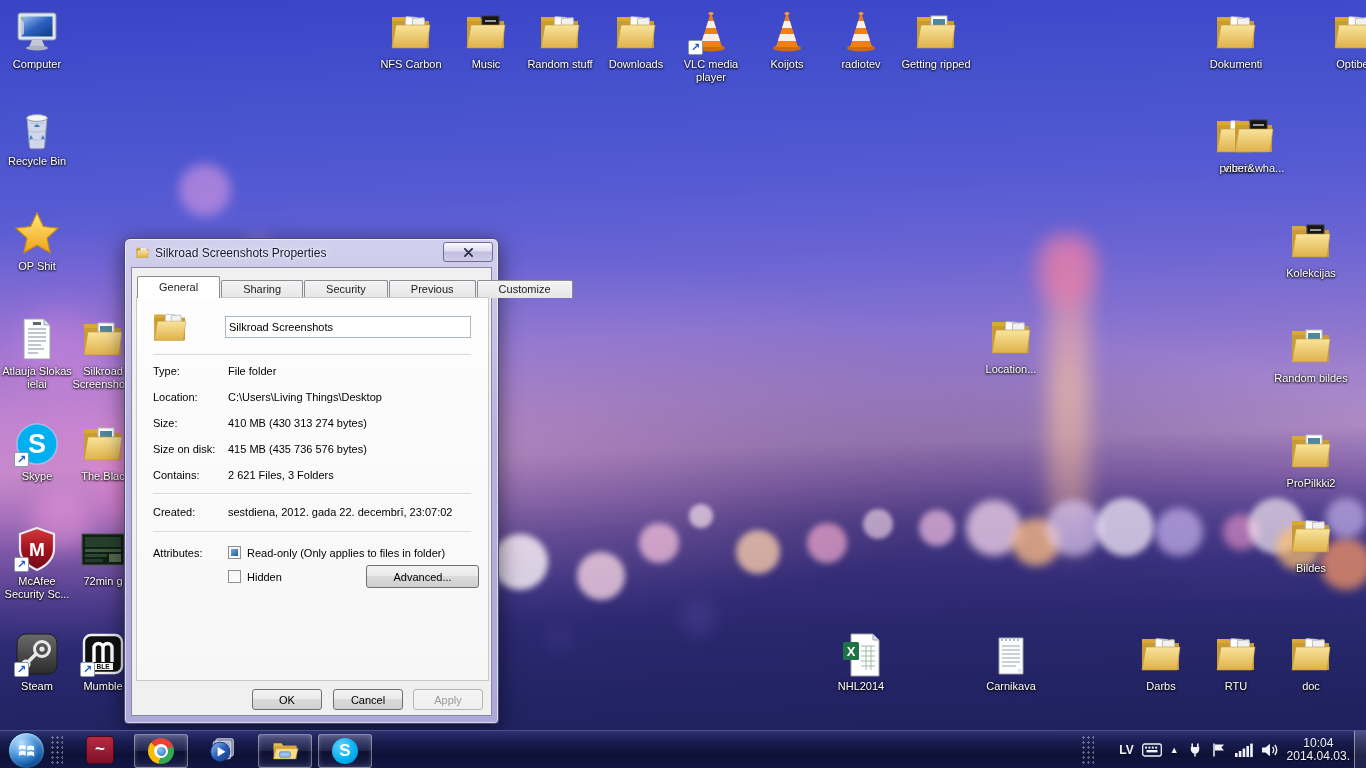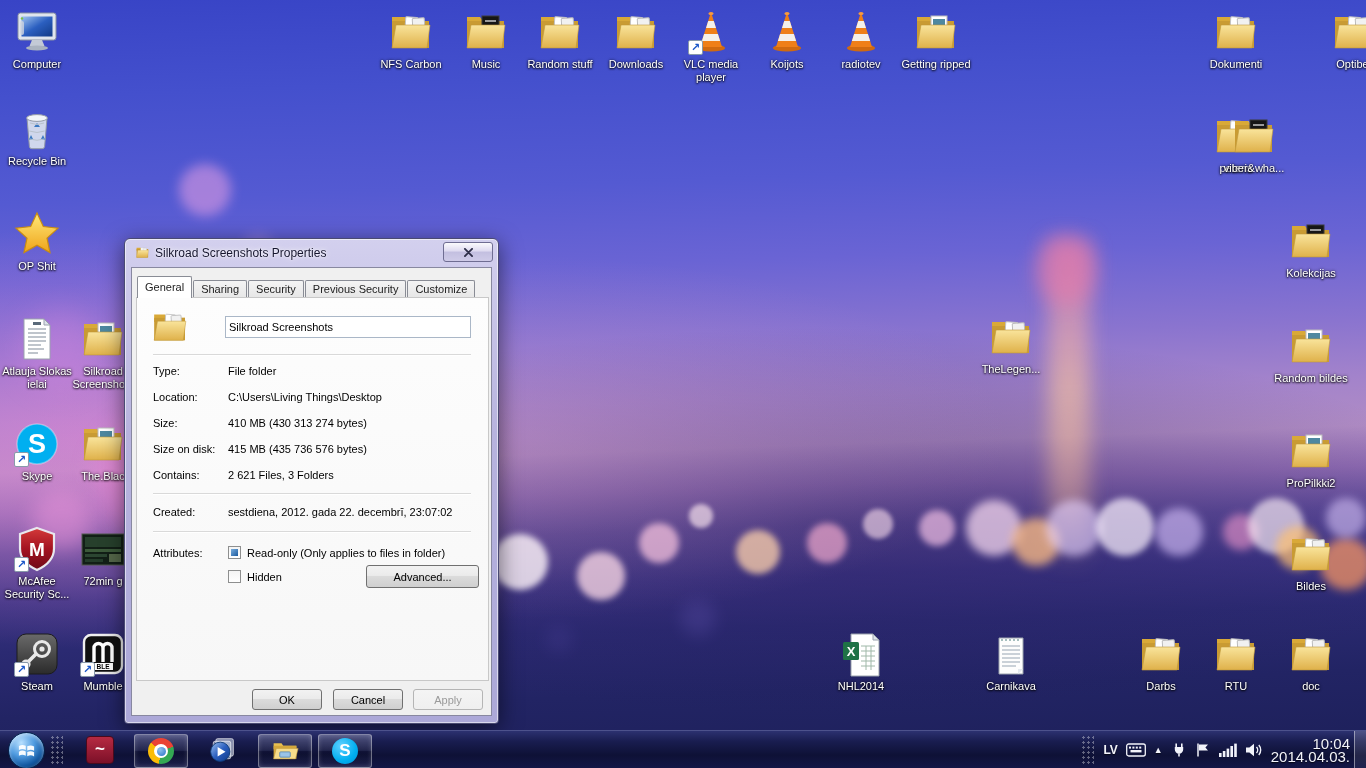--- a/index.html
+++ b/index.html
@@ -36,21 +36,21 @@
   #dlg-title{position:absolute;left:30px;top:7px;font-size:12px;color:#15152e;
        text-shadow:0 0 6px #fff,0 0 2px #fff;white-space:nowrap;}
   #dlg-fldico{position:absolute;left:9px;top:6px;width:17px;height:15px;}
   #dlg-close{position:absolute;left:318px;top:3px;width:48px;height:18px;
        background:linear-gradient(#fbfafd,#dedaf0 45%,#c3bfe0 50%,#cfcbe8);
        border:1px solid #6f6d92;border-radius:3px;display:flex;align-items:center;
        justify-content:center;cursor:pointer;}
   #dlg-body{position:absolute;left:6px;top:28px;width:359px;height:447px;
        background:#f0f0f0;border:1px solid #8888a0;}
   .tabs{position:absolute;left:5px;top:9px;height:21px;display:flex;align-items:flex-end;}
-  .tab{height:17px;line-height:17px;padding:0 7px;font-size:11px;color:#222;
+  .tab{height:17px;line-height:17px;padding:0 21px;font-size:11px;color:#222;
        background:linear-gradient(#f4f4f4,#e6e6e6);border:1px solid #898c95;
        border-bottom:none;border-radius:2px 2px 0 0;margin-right:1px;cursor:pointer;}
   .tab.active{height:21px;line-height:20px;background:#fff;position:relative;z-index:3;}
   .tabpage{position:absolute;left:4px;top:29px;width:351px;height:382px;
        background:linear-gradient(#fdfdfd,#f7f7f7);border:1px solid #c8c8c8;}
   .sep{position:absolute;height:1px;background:#d9d9d9;box-shadow:0 1px 0 #fff;}
   .frow{position:absolute;font-size:11px;color:#000;white-space:nowrap;}
   .namefield{position:absolute;left:88px;top:18px;width:238px;height:18px;
        border:1px solid #aab7c7;font-size:11px;padding:1px 3px;
        font-family:"Liberation Sans",sans-serif;color:#000;background:#fff;}
@@ -89,21 +89,21 @@
        border-radius:50%;background:#fff;}
   .chrome::after{content:"";position:absolute;left:8.5px;top:8.5px;width:9px;height:9px;
        border-radius:50%;background:radial-gradient(circle at 35% 30%,#8ec2f0,#2a70c8);}
   .aimp{width:26px;height:26px;border-radius:4px;border:1px solid #4a0a1c;
        background:linear-gradient(#b62a42,#7c1028);color:#fff;font-size:17px;
        line-height:24px;text-align:center;font-weight:bold;}
   .skypebub{width:26px;height:26px;border-radius:50%;background:radial-gradient(circle at 35% 30%,#5fd0ff,#00aff0 60%,#0092d8);
        color:#fff;font-weight:bold;font-size:17px;line-height:26px;text-align:center;}
   #tray{position:absolute;right:16px;top:0;height:38px;display:flex;align-items:center;gap:8px;color:#f2f3fa;}
   .trayglyph{font-size:14px;line-height:14px;color:#f2f3fa;cursor:pointer;text-shadow:0 1px 1px rgba(0,0,0,.6);}
-  #clock{font-size:15px;line-height:13px;text-align:right;cursor:default;
+  #clock{font-size:12px;line-height:13px;text-align:center;cursor:default;
        text-shadow:0 1px 1px rgba(0,0,0,.7);}
   #showdesk{position:absolute;right:0;top:0;width:12px;height:38px;cursor:pointer;
        background:linear-gradient(rgba(255,255,255,.16),rgba(255,255,255,.05));
        border-left:1px solid rgba(255,255,255,.45);box-sizing:border-box;}
 </style>
 </head>
 <body>
 
 <svg width="0" height="0" style="position:absolute">
   <defs>
@@ -523,39 +523,39 @@
       </svg>
     </div>
   <div class="lbl">Kolekcijas</div>
 </div>
 <div class="dicon" style="left:973px;top:313px">
   <div class="ig">
       <svg>
         <use href="#sy-folder"></use>
       </svg>
     </div>
-  <div class="lbl">TheLegen...</div>
+  <div class="lbl">Location...</div>
 </div>
 <div class="dicon" style="left:1273px;top:322px">
   <div class="ig">
       <svg>
         <use href="#sy-folder-photo"></use>
       </svg>
     </div>
   <div class="lbl">Random bildes</div>
 </div>
 <div class="dicon" style="left:1273px;top:427px">
   <div class="ig">
       <svg>
         <use href="#sy-folder-photo"></use>
       </svg>
     </div>
   <div class="lbl">ProPilkki2</div>
 </div>
-<div class="dicon" style="left:1273px;top:530px">
+<div class="dicon" style="left:1273px;top:512px">
   <div class="ig">
       <svg>
         <use href="#sy-folder"></use>
       </svg>
     </div>
   <div class="lbl">Bildes</div>
 </div>
 <div class="dicon" style="left:823px;top:630px">
   <div class="ig">
       <svg>

